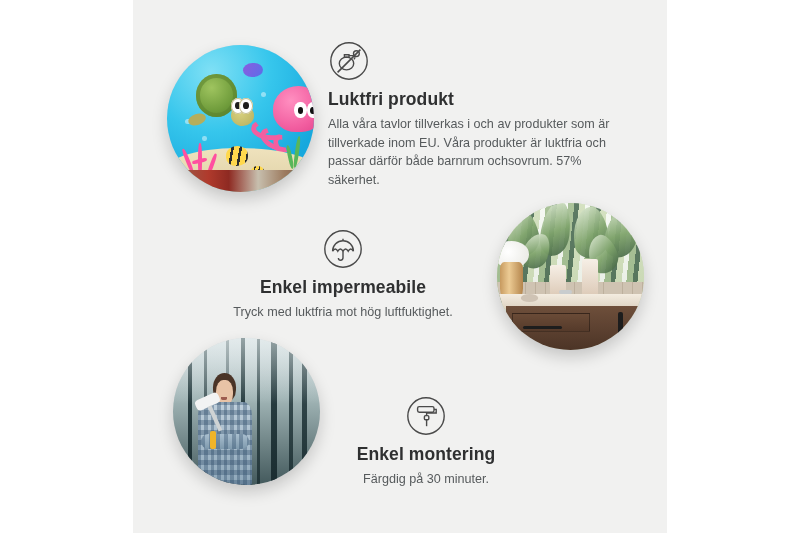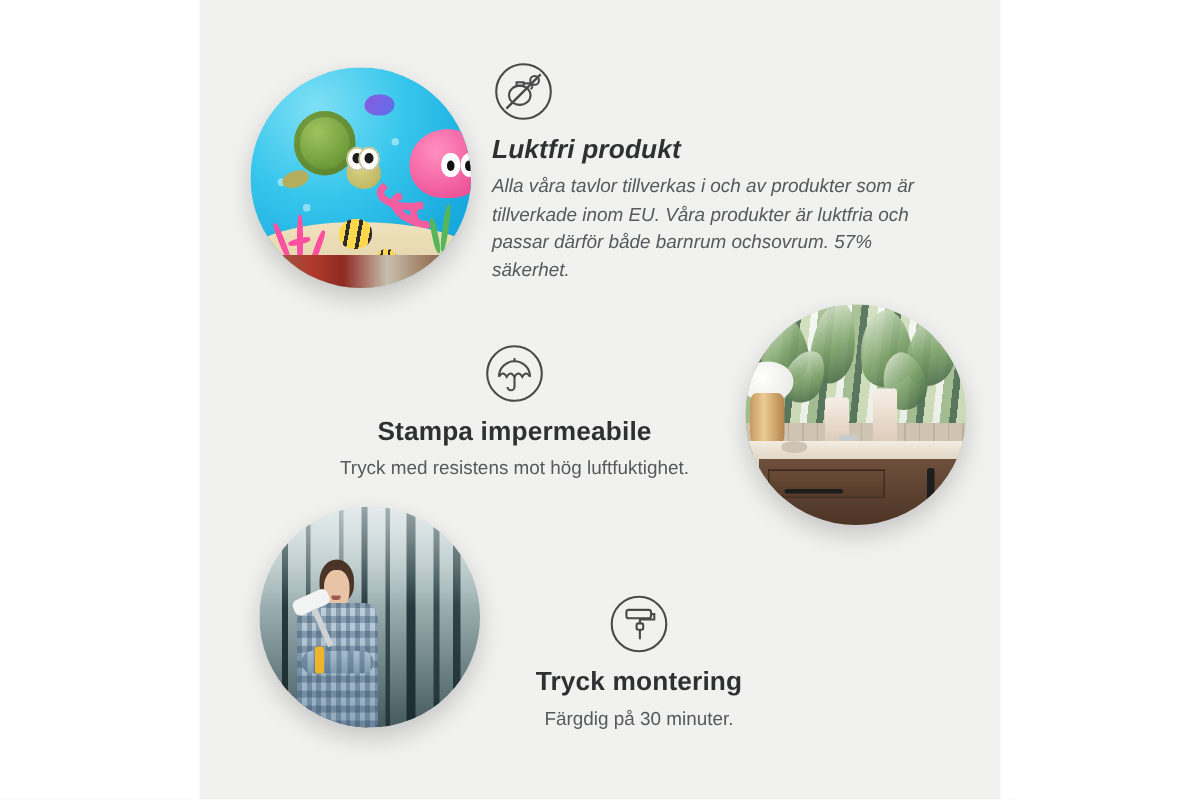--- a/index.html
+++ b/index.html
@@ -506,21 +506,21 @@
             <span class="c2"></span>
           <span class="c3"></span>
             <span class="c4"></span>
         </div>
         <div class="fish f1"></div>
         <div class="fish f2"></div>
         <div class="strip"></div>
       </div>
     </div>
 
-    <div class="txt a-left" style="left:195px; top:40px; width:290px;font-style:italic;">
+    <div class="txt a-left" style="left:195px; top:40px; width:290px;">
       <span class="icon-wrap">
         <svg width="42" height="42" viewBox="0 0 42 42" fill="none" stroke="#4a4a4a" stroke-width="1.4">
           <circle cx="21" cy="21" r="18.2"></circle>
           <ellipse cx="18.5" cy="23.5" rx="7.2" ry="6.4"></ellipse>
           <path d="M16.4 17.2 h4.6 v-2.4 h-4.6 z"></path>
           <path d="M21 15.6 h3.6 c1.6 0 2.4 .9 2.4 2.2"></path>
           <circle cx="28.4" cy="13.6" r="2.9"></circle>
           <path d="M27 18 l-1.2 1.4"></path>
           <path d="M9.6 32.4 L32.4 9.6" stroke-width="1.6"></path>
         </svg>
@@ -532,22 +532,22 @@
     <div class="txt a-center" style="left:60px; top:228px; width:300px;">
       <span class="icon-wrap" style="margin:0 auto; width:42px;">
         <svg width="42" height="42" viewBox="0 0 42 42" fill="none" stroke="#4a4a4a" stroke-width="1.4">
           <circle cx="21" cy="21" r="18.2"></circle>
           <path d="M10.6 23.2 a10.4 10.4 0 0 1 20.8 0"></path>
           <path d="M10.6 23.2 c1.8-3 3.6-3 5.2 0 c1.7-3 3.5-3 5.2 0 c1.7-3 3.5-3 5.2 0 c1.6-3 3.4-3 5.2 0"></path>
           <path d="M21 23.2 v6.6 a2.4 2.4 0 0 1-2.4 2.4 a2.2 2.2 0 0 1-2.2-2.2"></path>
           <path d="M21 12.8 v-2.1"></path>
         </svg>
       </span>
-      <div class="f-title">Stampa impermeabile</div>
-      <div class="f-desc">Tryck med resistens mot hög luftfuktighet.</div>
+      <div class="f-title">Enkel impermeabile</div>
+      <div class="f-desc">Tryck med luktfria mot hög luftfuktighet.</div>
     </div>
 
     <div class="circle-img" style="left:364px; top:203px; width:147px; height:147px;">
       <div class="scene bath">
         <div class="wall">
           <div class="leaf l1"></div>
             <div class="leaf l2"></div>
           <div class="leaf l3"></div>
             <div class="leaf l4"></div>
           <div class="leaf l5"></div>
@@ -596,18 +596,18 @@
     <div class="txt a-center" style="left:203px; top:395px; width:180px;">
       <span class="icon-wrap" style="margin:0 auto; width:42px;">
         <svg width="42" height="42" viewBox="0 0 42 42" fill="none" stroke="#4a4a4a" stroke-width="1.4">
           <circle cx="21" cy="21" r="18.2"></circle>
           <rect x="12.6" y="11.6" width="16.4" height="5.6" rx="1.6"></rect>
           <path d="M29 14.4 h2.2 v3.6 h-9.6 v2.6"></path>
           <rect x="19.4" y="20.6" width="4.4" height="4.2" rx="1.1"></rect>
           <path d="M21.6 24.8 v6.4"></path>
         </svg>
       </span>
-      <div class="f-title">Tryck montering</div>
+      <div class="f-title">Enkel montering</div>
       <div class="f-desc">Färgdig på 30 minuter.</div>
     </div>
 
   </div>
 </div>
 
 </body></html>

